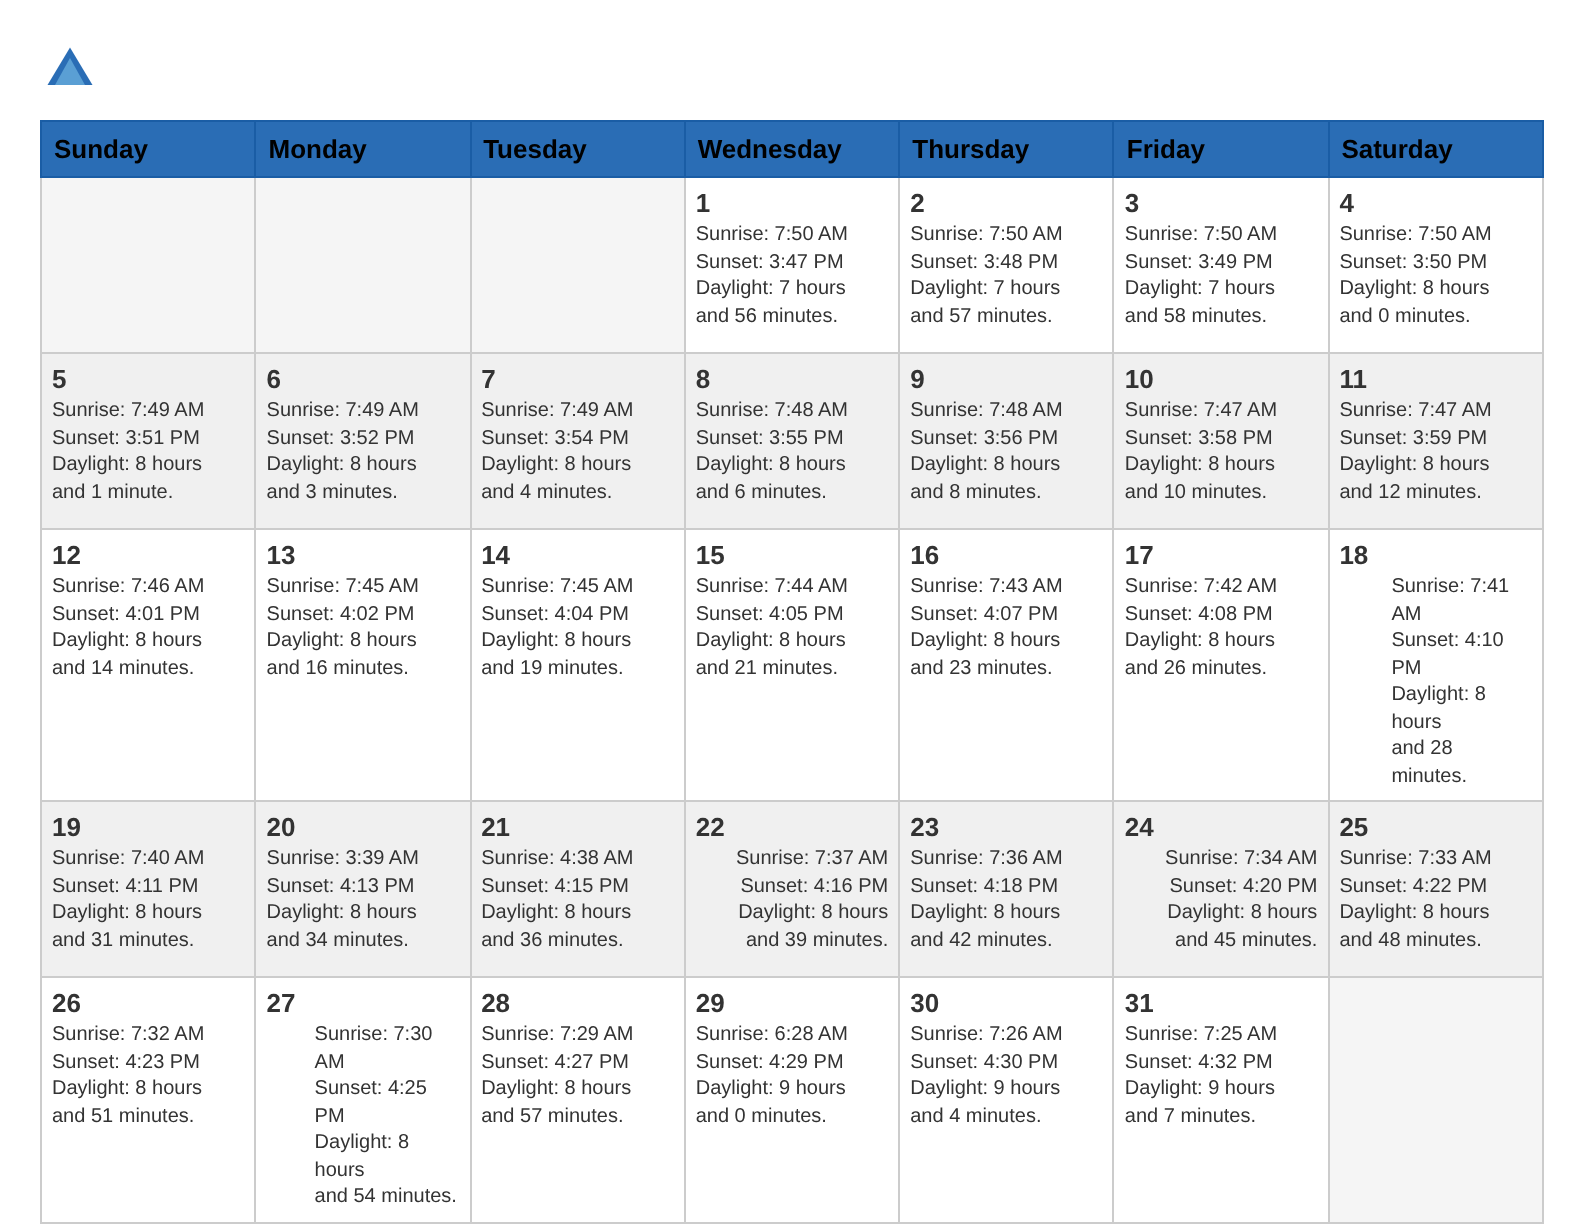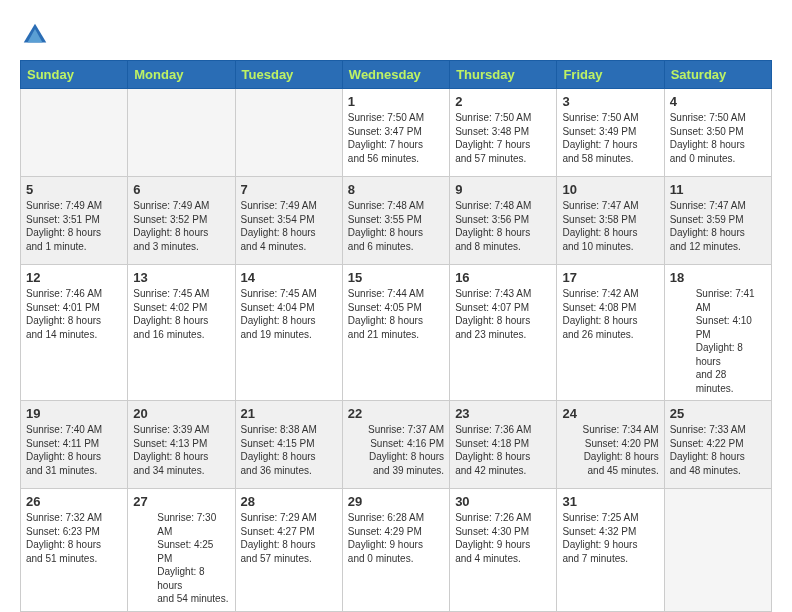--- a/index.html
+++ b/index.html
@@ -57,21 +57,21 @@
       font-size: 15px;
       color: #555;
     }
     .calendar {
       width: 100%;
       border-collapse: collapse;
       table-layout: fixed;
     }
     .calendar th {
       background-color: #2a6db5;
-      color: #bef264;
+      color: #000000;
       text-align: left;
       padding: 6px 6px;
       font-size: 13px;
       font-weight: bold;
       border: 1px solid #1a5da5;
     }
     .calendar td {
       border: 1px solid #ccc;
       vertical-align: top;
       padding: 5px 5px;
@@ -277,21 +277,21 @@
           </td>
           <td>
             <div class="day-number">20</div>
             <div class="cell-info" style="white-space: pre-line;">Sunrise: 3:39 AM
 Sunset: 4:13 PM
 Daylight: 8 hours
 and 34 minutes.</div>
           </td>
           <td>
             <div class="day-number">21</div>
-            <div class="cell-info" style="white-space: pre-line;">Sunrise: 8:38 AM
+            <div class="cell-info" style="white-space: pre-line;">Sunrise: 4:38 AM
 Sunset: 4:15 PM
 Daylight: 8 hours
 and 36 minutes.</div>
           </td>
           <td>
             <div class="day-number">22</div>
             <div class="cell-info" style="white-space: pre-line; text-align: right;">Sunrise: 7:37 AM
 Sunset: 4:16 PM
 Daylight: 8 hours
 and 39 minutes.</div>
@@ -315,21 +315,21 @@
             <div class="cell-info" style="white-space: pre-line;">Sunrise: 7:33 AM
 Sunset: 4:22 PM
 Daylight: 8 hours
 and 48 minutes.</div>
           </td>
         </tr>
         <tr>
           <td>
             <div class="day-number">26</div>
             <div class="cell-info" style="white-space: pre-line;">Sunrise: 7:32 AM
-Sunset: 6:23 PM
+Sunset: 4:23 PM
 Daylight: 8 hours
 and 51 minutes.</div>
           </td>
           <td>
             <div class="day-number">27</div>
             <div class="cell-info" style="white-space: pre-line; margin-left: 24px;">Sunrise: 7:30 AM
 Sunset: 4:25 PM
 Daylight: 8 hours
 and 54 minutes.</div>
           </td>

